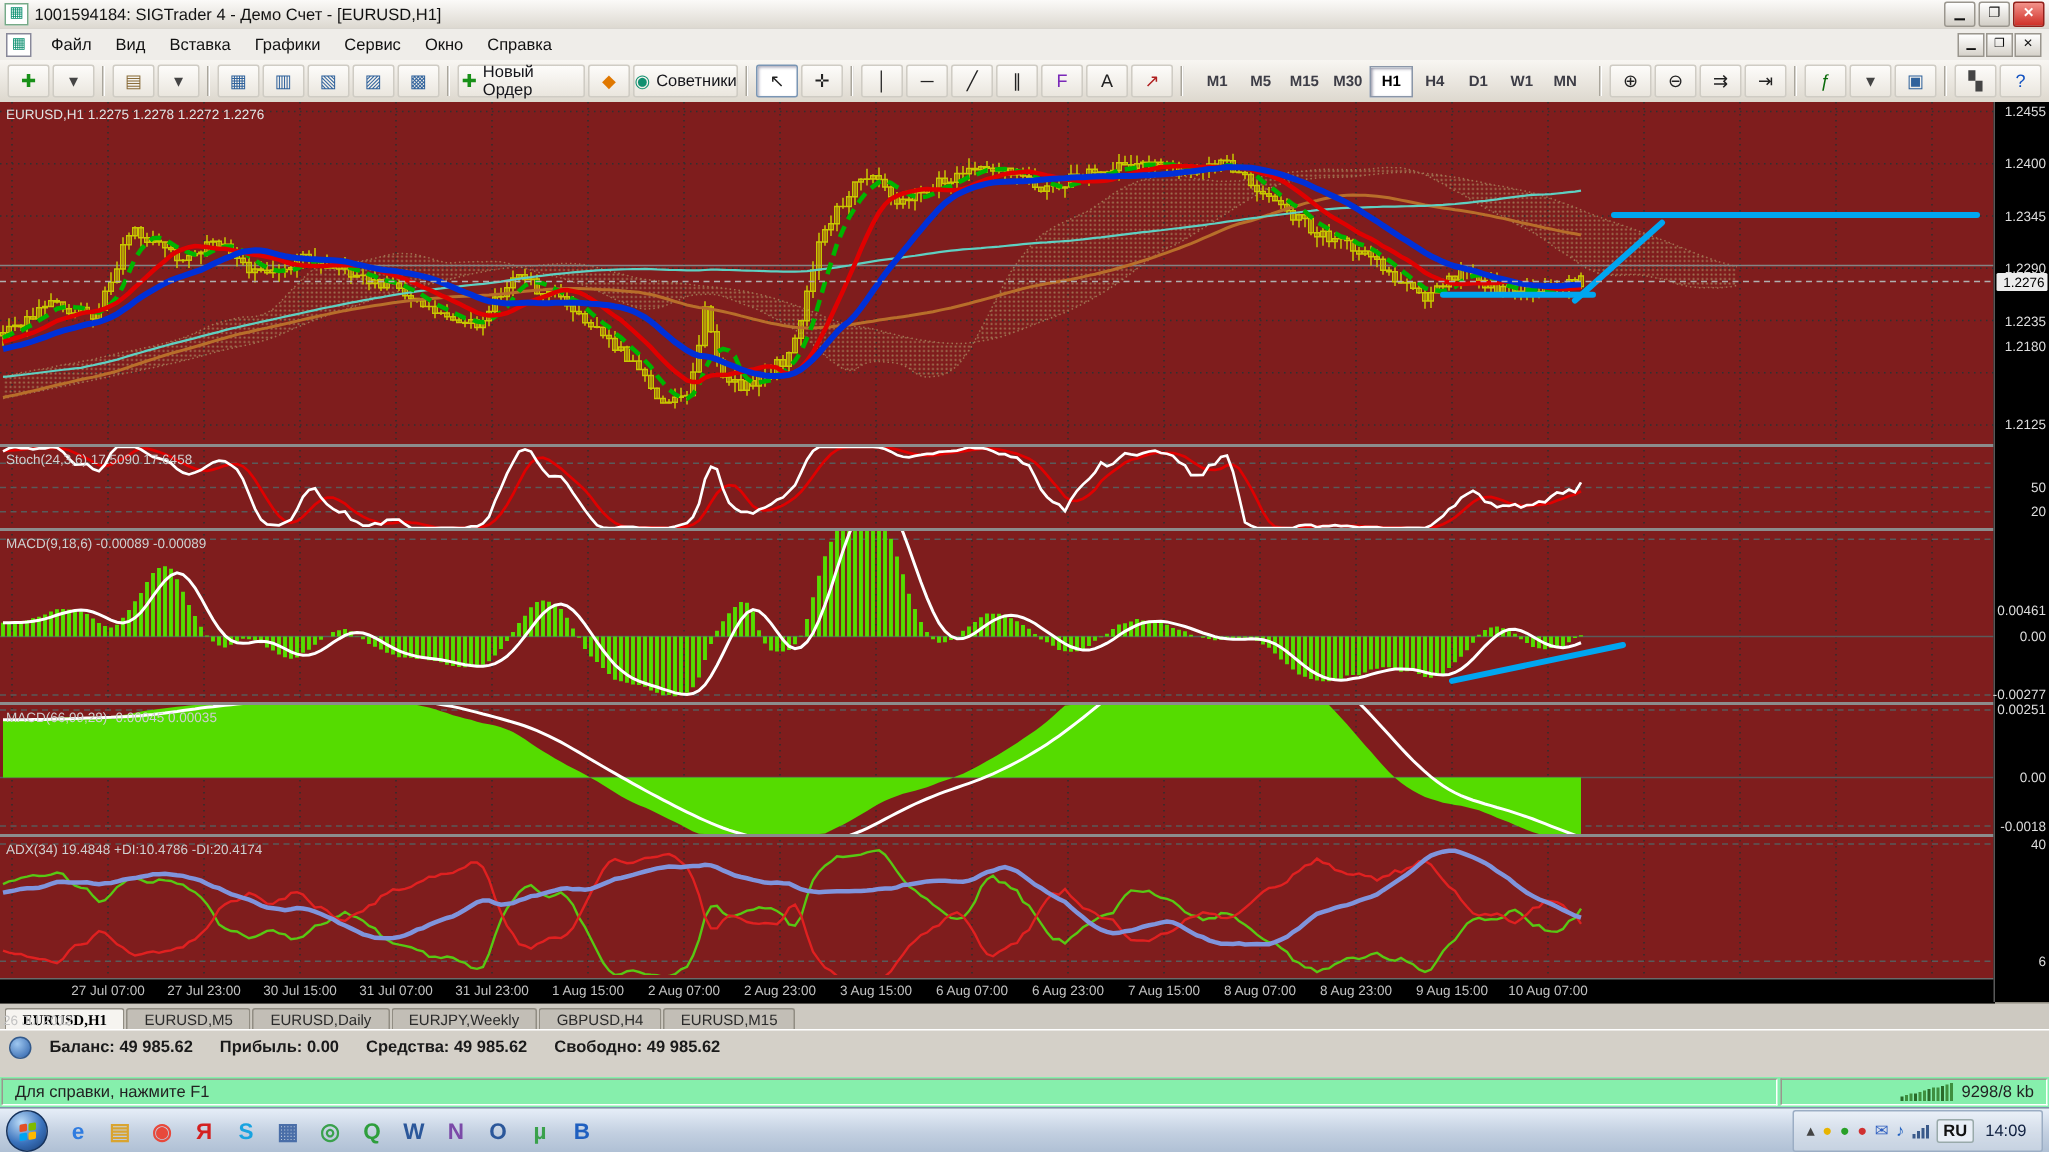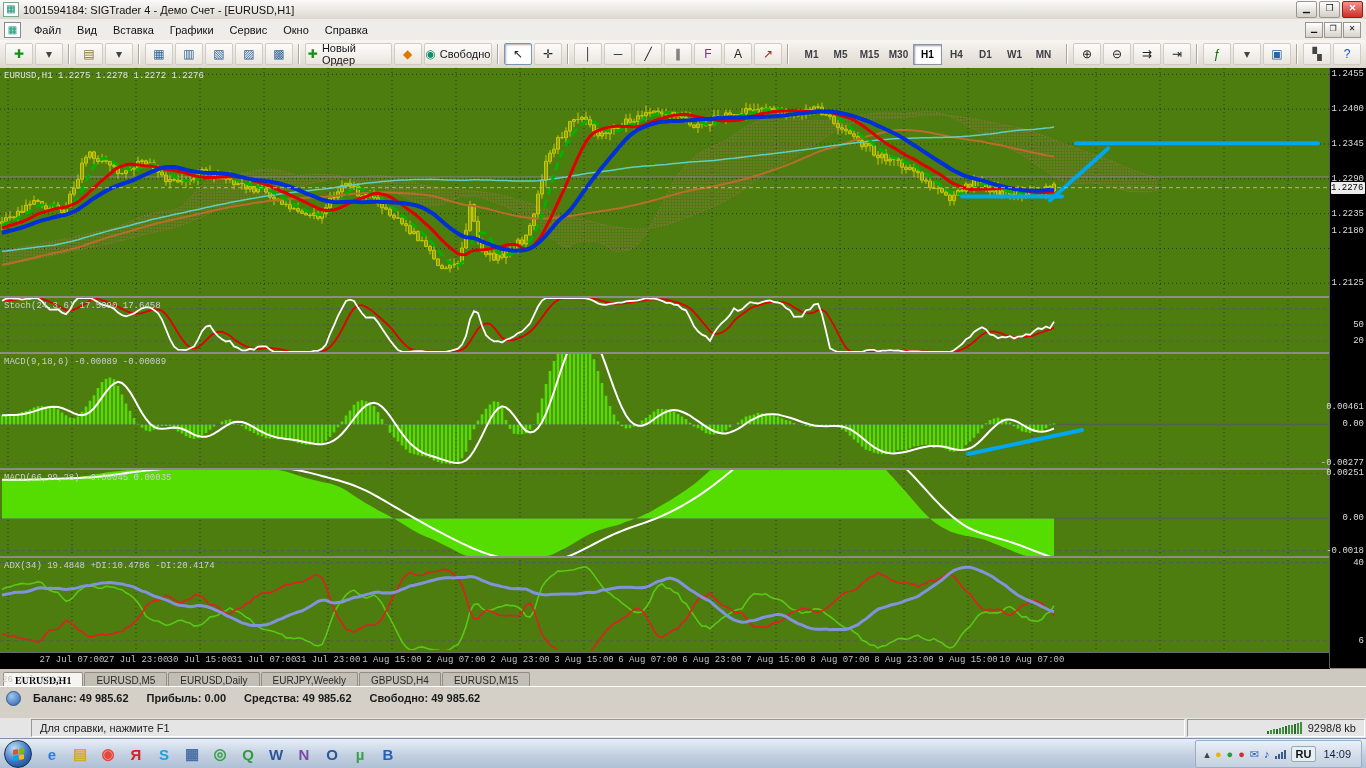--- a/index.html
+++ b/index.html
@@ -34,21 +34,21 @@
     align-items:center;justify-content:center;background:linear-gradient(#fdfcfa,#eae6de);font-size:12px;padding:0 2px;}
   .tb-btn .lbl{font-size:11px;margin-left:4px;color:#15151a;}
   .tb-btn.active{background:#fff;border-color:#7a96b4;box-shadow:inset 1px 1px 2px #aab;}
   .tb-sep{width:1px;height:20px;background:#aaa69c;border-right:1px solid #fff;margin:0 4px;}
   .tf-group{display:flex;margin:0 4px;}
   .tf-btn{width:27px;height:19px;display:flex;align-items:center;justify-content:center;font-size:10px;
     font-weight:bold;color:#3d3d46;border:1px solid transparent;}
   .tf-btn.active{background:#fff;border:1px solid #8a96a8;box-shadow:inset 1px 1px 2px #99a;color:#000;}
 
   
-  #chart{position:absolute;top:68px;left:0;width:1366px;height:600px;background:#4d7c0f;font-family:Liberation Mono, monospace;}
+  #chart{position:absolute;top:68px;left:0;width:1366px;height:600px;background:#7f1d1d;}
   #chart-svg{position:absolute;left:0;top:0;}
   .pane-label{position:absolute;font-size:9px;color:#cfcfcf;z-index:5;pointer-events:none;white-space:nowrap;}
   .pane-label.main{color:#e4e4e4;}
   #price-scale{position:absolute;right:0;top:0;width:36px;height:600px;background:#000;
     border-left:1px solid #5a5a5a;z-index:6;font-size:9px;color:#dcdcdc;}
   .ps-label{position:absolute;right:2px;white-space:nowrap;}
   .price-tag{position:absolute;right:1px;left:1px;background:#ececec;color:#000;text-align:right;
     padding:1px 2px 1px 0;font-size:9px;border-radius:1px;}
   #time-axis{position:absolute;left:0;top:584px;width:1330px;height:16px;background:#000;z-index:5;
     font-size:9px;color:#c2c2c2;border-top:1px solid #6a6a6a;}
@@ -61,21 +61,21 @@
   .tab{padding:2px 11px 1px 11px;border:1px solid #918d83;border-bottom:none;background:#c2beb6;
     margin-right:1px;border-radius:2px 2px 0 0;color:#2a2a2a;white-space:nowrap;}
   .tab.active{background:#f6f4f0;font-weight:bold;color:#000;font-family:Liberation Serif, serif;}
 
   
   #accountbar{position:absolute;top:686px;left:0;right:0;height:22px;display:flex;align-items:center;
     background:#d4d0c8;border-top:1px solid #fff;font-size:11px;font-weight:bold;color:#1a1a1a;padding-left:6px;gap:18px;}
   .acct-icon{width:13px;height:13px;border-radius:50%;background:radial-gradient(circle at 35% 30%,#9ec7f0,#2b5fa8);
     border:1px solid #335a8c;margin-right:-6px;}
   #statusbar{position:absolute;top:718px;left:0;right:0;height:20px;display:flex;align-items:stretch;
-    background:#e5e5e5;font-size:11px;color:#222;padding-left:30px;}
+    background:#86efac;font-size:11px;color:#222;}
   .sb-cell{border:1px solid;border-color:#9a968e #ffffff #ffffff #9a968e;display:flex;align-items:center;
     padding:0 8px;margin:1px;white-space:nowrap;}
   .sb-help{flex:1;}
   .sb-profile{width:300px;}
   .sb-traffic{width:160px;justify-content:flex-end;gap:6px;}
   .traffic-bars{display:flex;align-items:flex-end;gap:1px;height:12px;}
   .traffic-bars i{width:2px;background:#3f8f3f;display:block;}
 
   
   #taskbar{position:absolute;top:738px;left:0;right:0;height:30px;display:flex;align-items:center;
@@ -159,21 +159,21 @@
         <div class="tb-sep"></div>
         <div class="tb-btn">
           <span style="color: rgb(24, 144, 24);">✚</span>
           <span class="lbl">Новый Ордер</span>
         </div>
         <div class="tb-btn">
           <span style="color: rgb(224, 120, 0);">◆</span>
         </div>
         <div class="tb-btn">
           <span style="color: rgb(15, 143, 111);">◉</span>
-          <span class="lbl">Свободно</span>
+          <span class="lbl">Советники</span>
         </div>
         <div class="tb-sep"></div>
         <div class="tb-btn active">
           <span style="color: rgb(34, 34, 34);">↖</span>
         </div>
         <div class="tb-btn">
           <span style="color: rgb(34, 34, 34);">✛</span>
         </div>
         <div class="tb-sep"></div>
         <div class="tb-btn">

